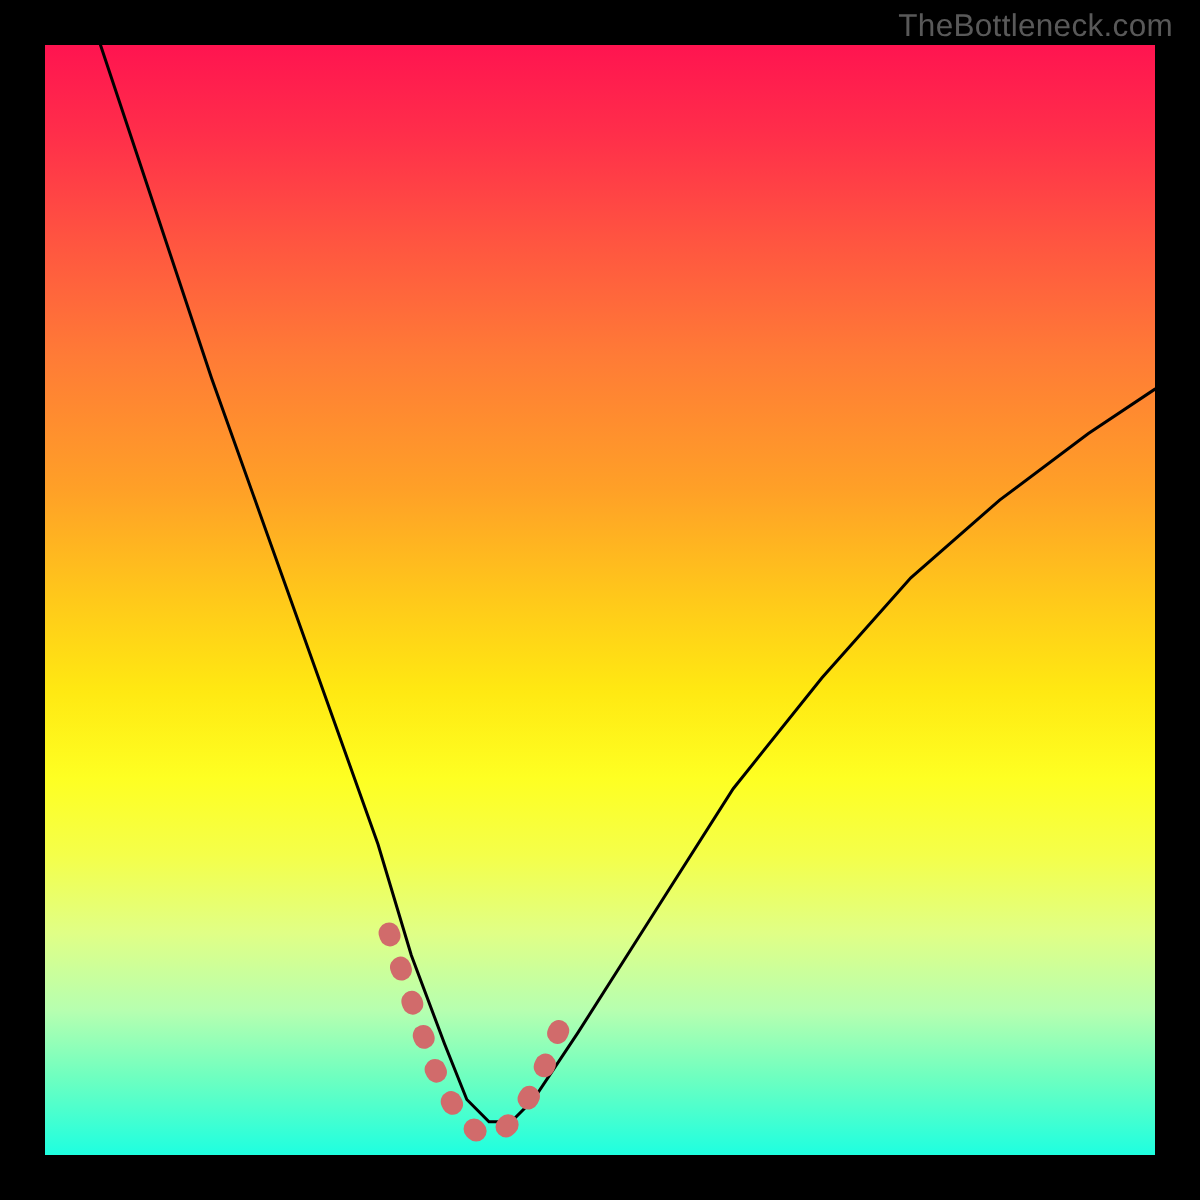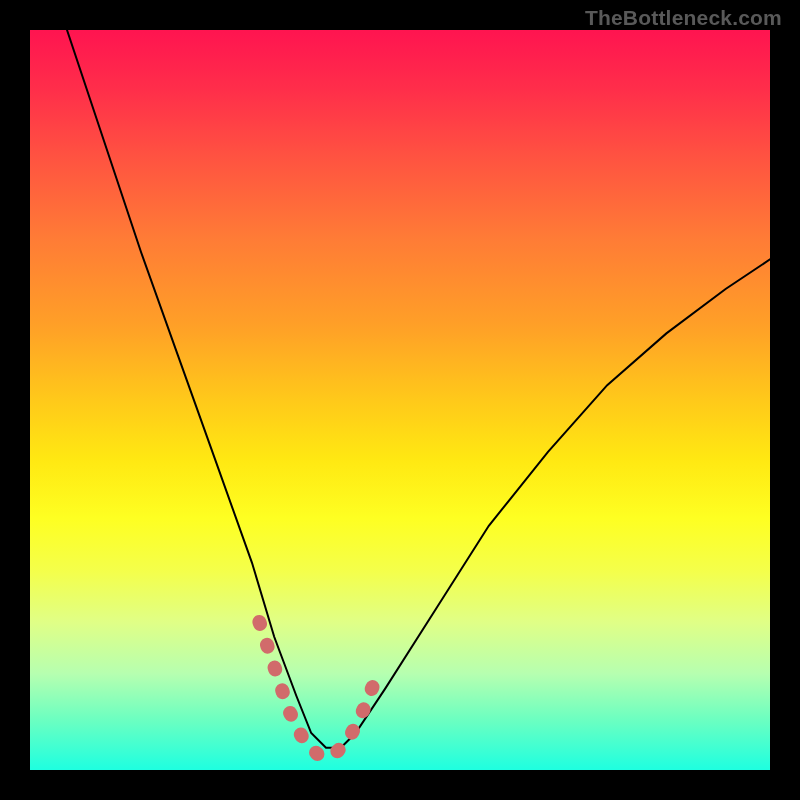--- a/index.html
+++ b/index.html
@@ -10,21 +10,21 @@
     position: relative;
     font-family: Arial, Helvetica, sans-serif;
     overflow: hidden;
   }
   .watermark {
     position: absolute;
     top: 6px;
     right: 18px;
     color: #595959;
     font-size: 21px;
-    font-weight: 700;
+    font-weight: 400;
     letter-spacing: 0.2px;
     z-index: 10;
   }
   .plot-area {
     position: absolute;
     left: 30px;
     top: 30px;
     width: 740px;
     height: 740px;
     background: linear-gradient(to bottom,

